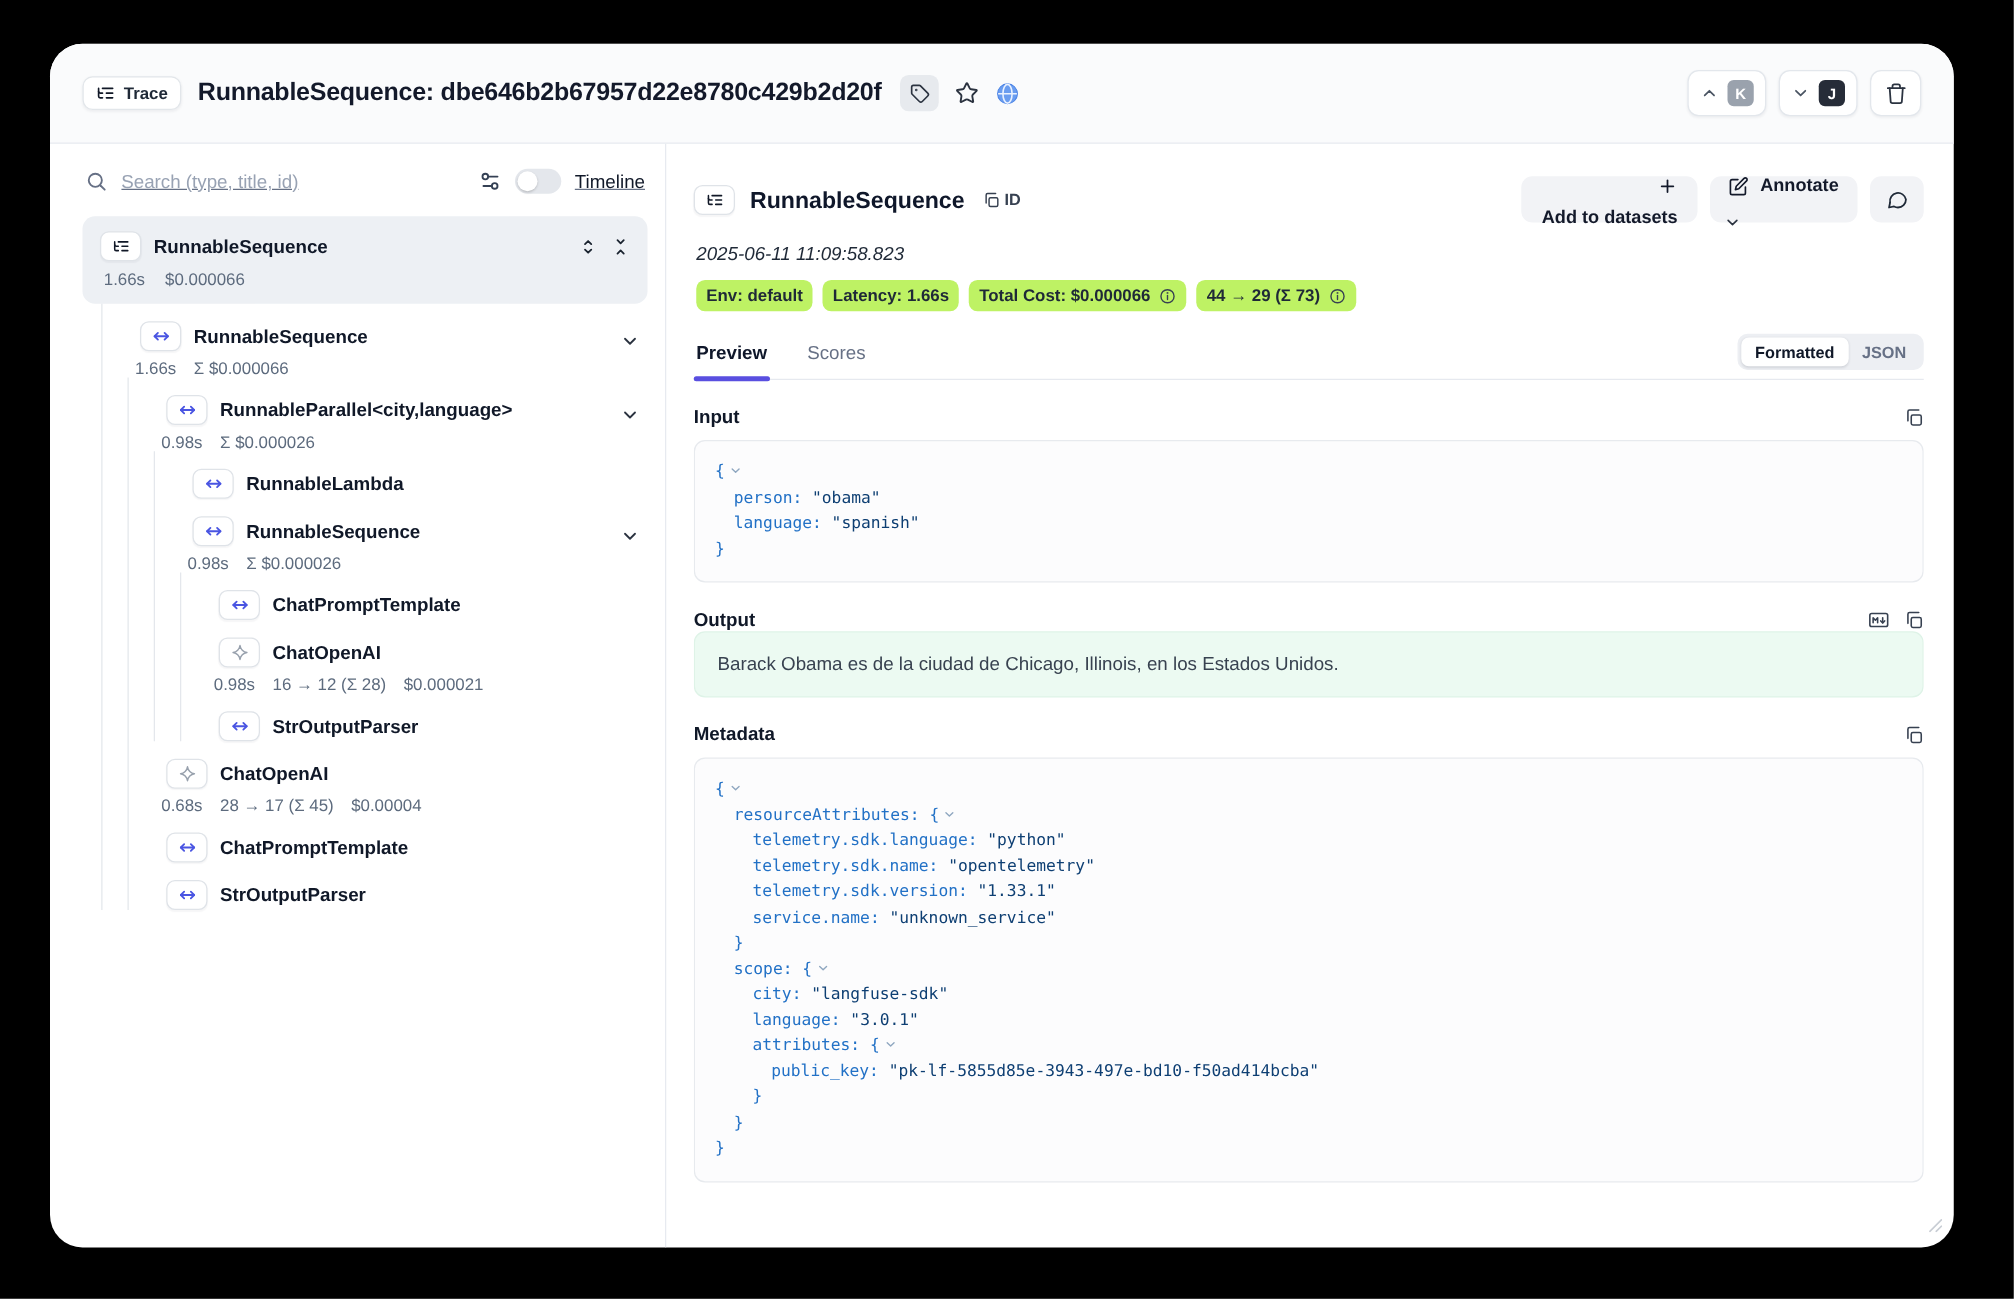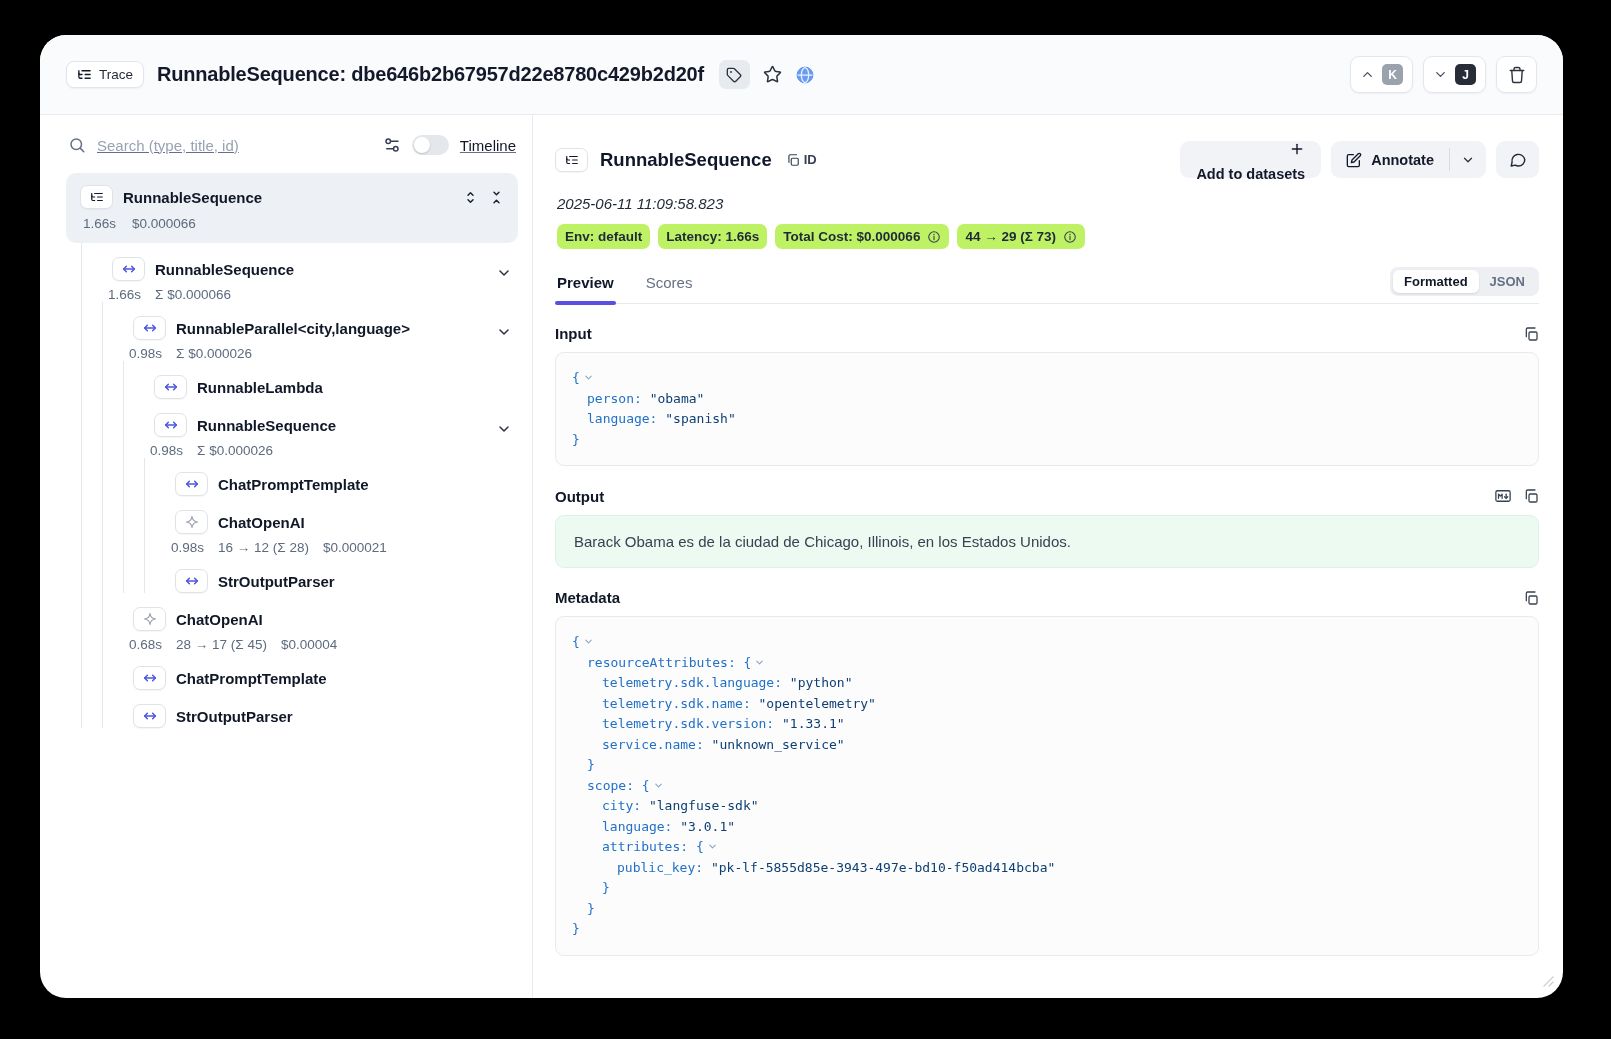--- a/index.html
+++ b/index.html
@@ -8,21 +8,21 @@
          -webkit-font-smoothing:antialiased; }
 
   .window { position:absolute; left:40px; top:35px; width:1523px; height:963px;
             background:#fff; border-radius:26px; overflow:hidden; display:flex; flex-direction:column;
             box-shadow:0 24px 70px rgba(0,0,0,.85); }
 
   
   .app-header { flex:0 0 80px; display:flex; align-items:center; gap:13px; padding:0 26px;
                 background:#fafbfc; border-bottom:1px solid #e7eaf0; }
   .trace-badge { display:flex; align-items:center; gap:7px; background:#fff; border:1px solid #e2e6ea;
-                 border-radius:8px; padding:5px 10px; font-size:13.5px; font-weight:400; color:#1f2937;
+                 border-radius:8px; padding:5px 10px; font-size:13.5px; font-weight:700; color:#1f2937;
                  box-shadow:0 1px 2px rgba(16,24,40,.05); }
   .trace-badge svg { color:#111827; }
   .app-title { font-size:20px; font-weight:700; color:#13192a; letter-spacing:-.2px; white-space:nowrap; }
   .tag-btn { width:31px; height:29px; background:#e7eaee; border-radius:7px; display:flex;
              align-items:center; justify-content:center; color:#2b3340; margin-left:2px; }
   .icon-plain { display:flex; align-items:center; color:#2b3340; }
   .header-right { margin-left:auto; display:flex; gap:10px; align-items:center; }
   .nav-btn { height:37px; background:#fff; border:1px solid #e3e7ec; border-radius:9px; display:flex;
              align-items:center; gap:7px; padding:0 9px; color:#4b5563; box-shadow:0 1px 2px rgba(16,24,40,.05); }
   .avatar { width:21px; height:21px; border-radius:5px; color:#fff; font-size:12px; font-weight:700;
@@ -65,21 +65,21 @@
   .trow-sub { margin-top:6px; margin-left:-4px; display:flex; gap:14px; font-size:13.5px; color:#5d6b7e; }
 
   
   .main-panel { flex:1; min-width:0; padding:26px 24px 0 22px; display:flex; flex-direction:column; }
   .main-head { display:flex; align-items:center; gap:10px; }
   .main-title { font-size:18.5px; font-weight:700; color:#0f172a; margin-left:2px; }
   .id-chip { display:flex; align-items:center; gap:4px; color:#374151; font-size:13px; font-weight:600; margin-left:4px; }
   .main-actions { margin-left:auto; display:flex; gap:10px; align-items:center; }
   .gbtn { height:37px; background:#f2f3f6; border-radius:9px; display:flex; align-items:flex-end; gap:9px;
           padding:0 16px; font-size:14.5px; font-weight:600; color:#13192a; white-space:nowrap;flex-direction:column; }
-  .annotate-group { display:flex; align-items:stretch; background:#f2f3f6; border-radius:9px; height:37px; }
+  .annotate-group { display:flex; align-items:stretch; background:#f2f3f6; border-radius:9px; height:37px;flex-direction:column; }
   .ann-main { display:flex; align-items:center; gap:9px; padding:0 15px; font-size:14.5px; font-weight:600; color:#13192a; }
   .ann-divider { width:1px; background:#d9dde3; margin:7px 0; }
   .ann-chev { width:36px; display:flex; align-items:center; justify-content:center; color:#2b3340; }
   .comment-btn { width:43px; height:37px; background:#f2f3f6; border-radius:9px; display:flex;
                  align-items:center; justify-content:center; color:#1f2937; }
 
   .timestamp { margin-top:17px; font-size:15px; color:#1f2937; margin-left:2px;font-style:italic; }
   .badge-row { margin-top:12px; display:flex; gap:8px; margin-left:2px; }
   .meta-badge { background:#bef264; border-radius:7px; padding:5px 8px; font-size:13.5px; font-weight:600;
                 color:#1f2937; display:flex; align-items:center; gap:7px; white-space:nowrap; }
@@ -97,21 +97,21 @@
 
   .sections { flex:1; overflow:hidden; padding-bottom:24px; }
   .sec-head { margin-top:21px; display:flex; align-items:center; font-size:15px; font-weight:600; color:#101828; }
   .sec-icons { margin-left:auto; display:flex; gap:11px; color:#374151; align-items:center; }
   .code-box { margin-top:10px; background:#fcfcfd; border:1px solid #e7eaee; border-radius:9px;
               padding:15px 16px; font-family:"DejaVu Sans Mono", monospace; font-size:13px; line-height:20.5px; }
   .cline { white-space:pre; }
   .tk-b { color:#2271c6; }
   .tk-s { color:#0e3f73; }
   .code-chev { display:inline-flex; vertical-align:-1px; margin-left:3px; color:#8fa7c0; }
-  .output-box { margin-top:10px; background:#ecfaf2; border:1px solid #def3e7; border-radius:9px;
+  .output-box { background:#ecfaf2; border:1px solid #def3e7; border-radius:9px;
                 padding:17px 18px; font-size:15px; color:#384250; }
   .resize-corner { position:absolute; right:9px; bottom:7px; color:#c8cdd4; }
 </style>
 </head>
 <body>
 
 <div class="window">
 
   <div class="app-header">
     <div class="trace-badge">

